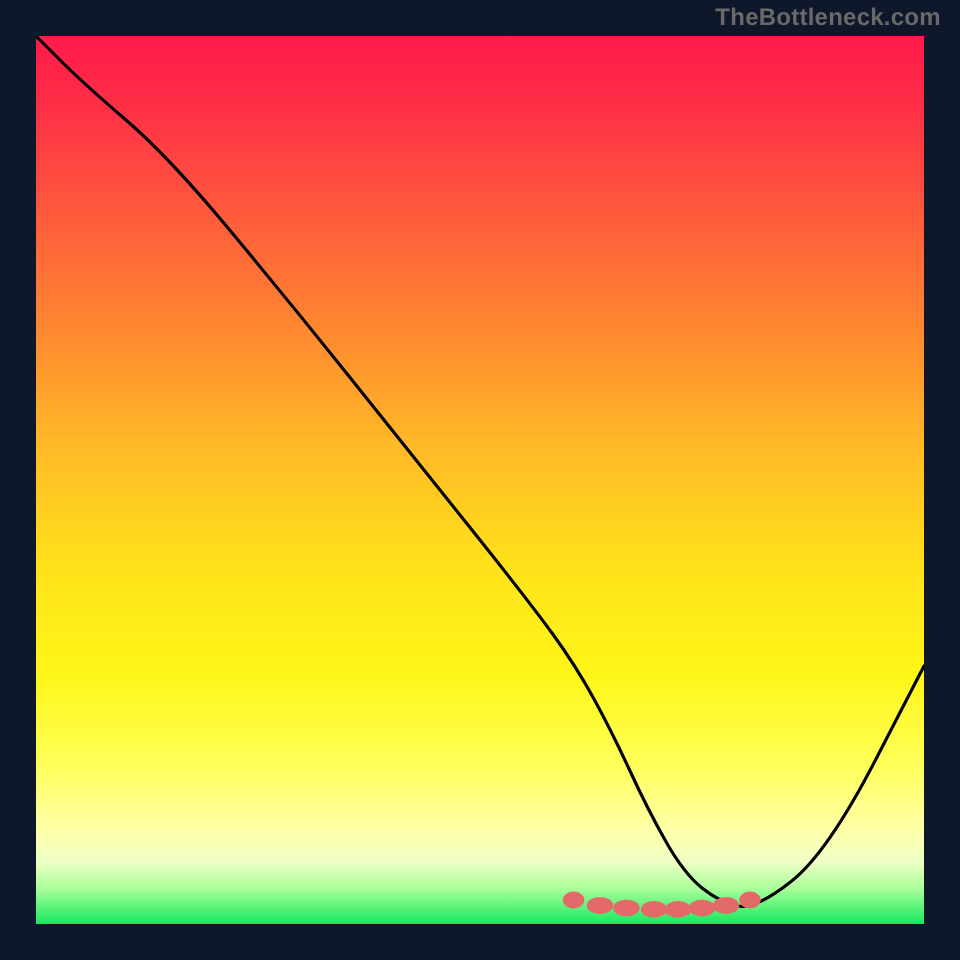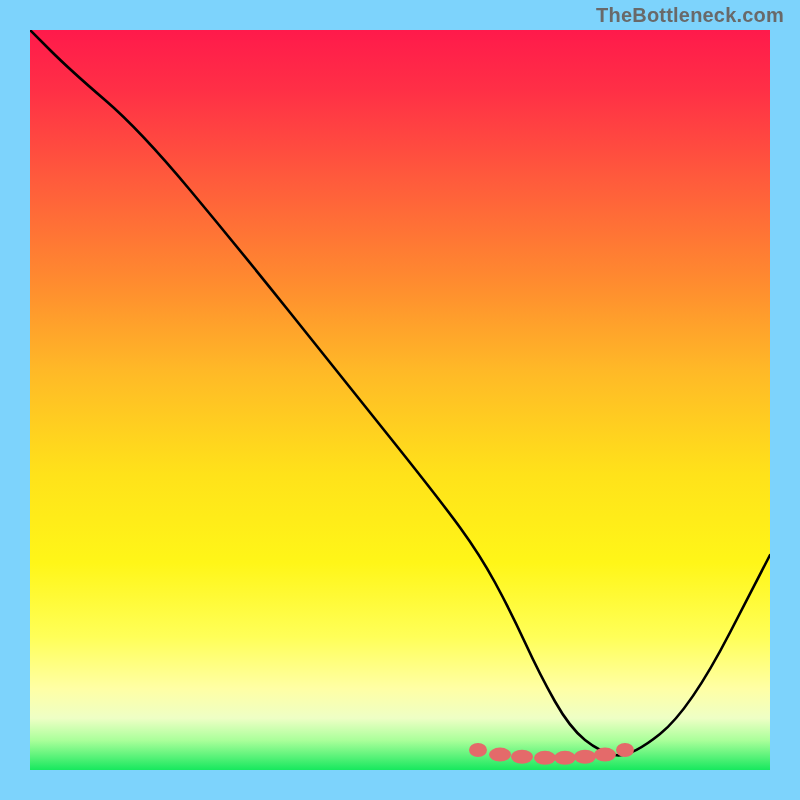--- a/index.html
+++ b/index.html
@@ -1,21 +1,21 @@
 <!DOCTYPE html>
 <html><head>
 <meta charset="utf-8">
 <style>
   * { margin: 0; padding: 0; box-sizing: border-box; }
   html, body { width: 800px; height: 800px; background: #000; overflow: hidden; }
   .frame {
     position: relative;
     width: 800px;
     height: 800px;
-    background: #7dd3fc;
+    background: #0f172a;
   }
   .attribution {
     position: absolute;
     top: 4px;
     right: 16px;
     font-family: Arial, Helvetica, sans-serif;
     font-size: 20px;
     font-weight: 600;
     color: #696969;
     letter-spacing: 0.2px;

